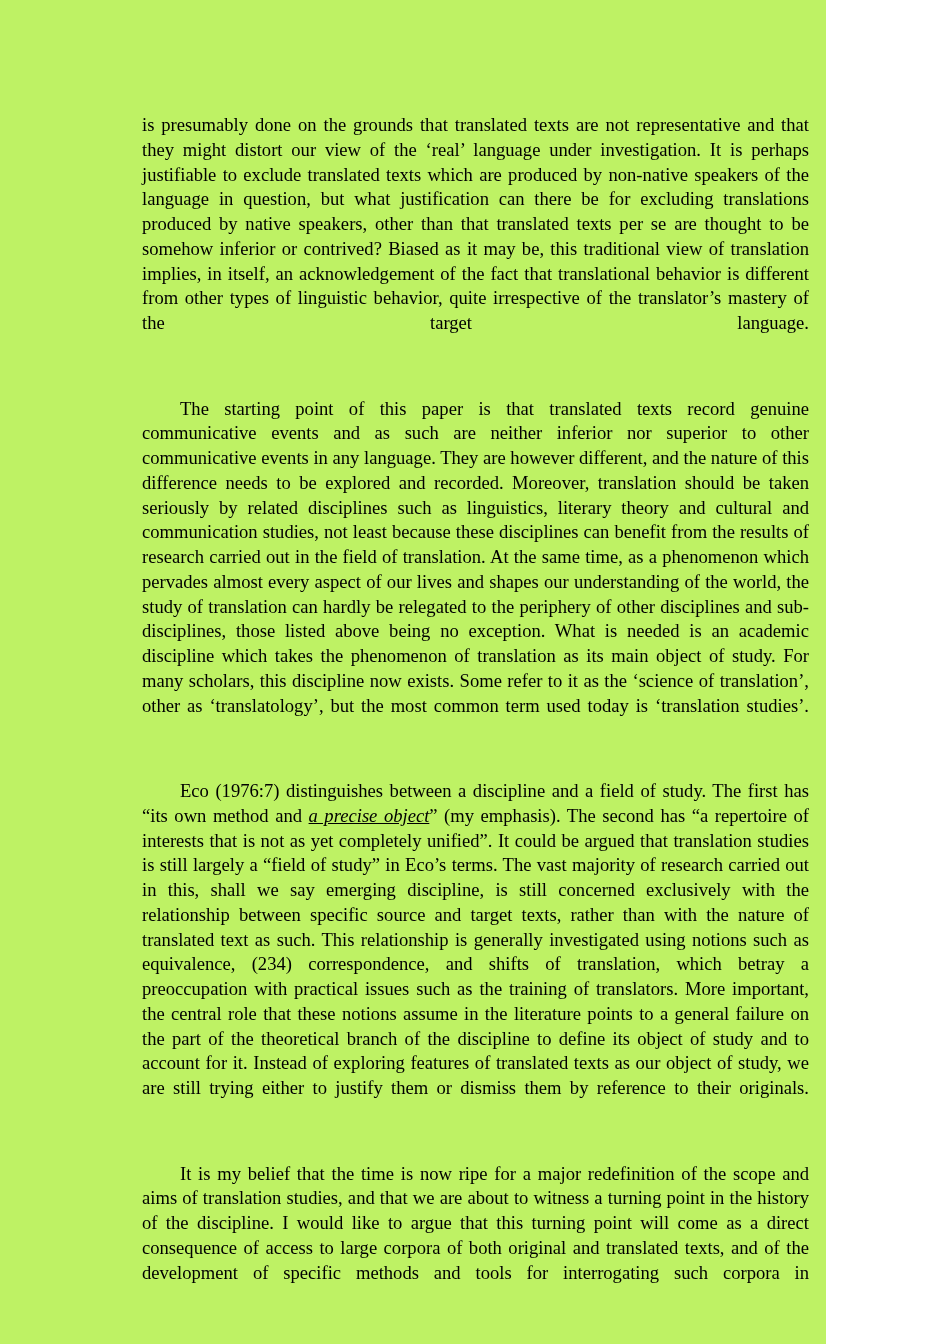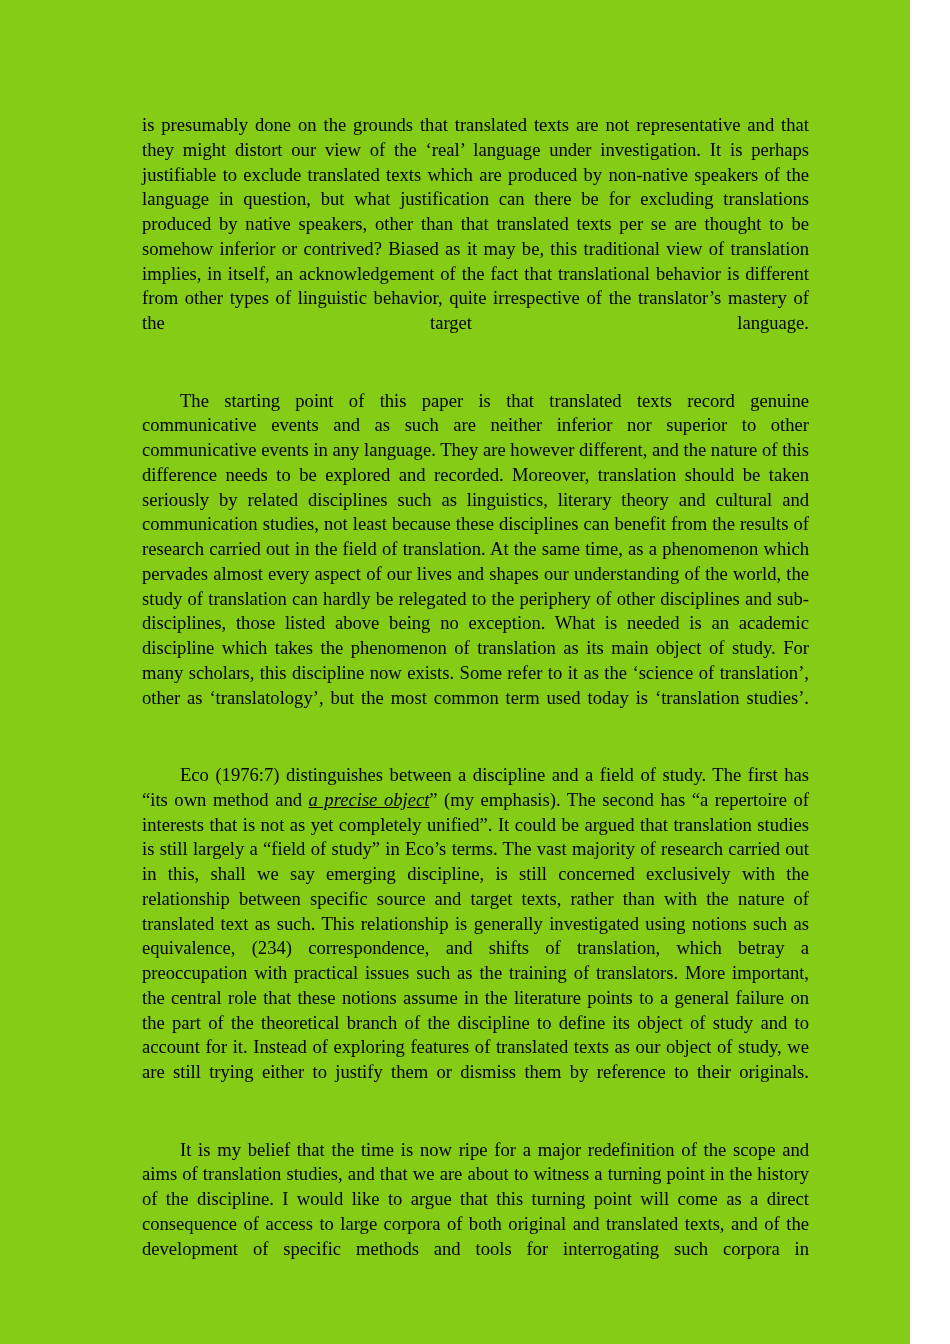--- a/index.html
+++ b/index.html
@@ -7,23 +7,23 @@
     margin: 0;
     padding: 0;
     background: #ffffff;
   }
   body {
     font-family: "Liberation Serif", "DejaVu Serif", serif;
     color: #000000;
   }
   .page {
     position: relative;
-    width: 910px;
+    width: 826px;
     height: 1344px;
-    background: #84cc16;
+    background: #bef264;
     overflow: hidden;
     box-sizing: border-box;
   }
   .text-block {
     position: absolute;
     left: 142px;
     top: 113px;
     width: 667px;
   }
   p.body-para {
@@ -31,21 +31,21 @@
     font-size: 18.6px;
     line-height: 24.75px;
     text-align: justify;
     text-justify: inter-word;
     text-indent: 38px;
     hyphens: none;
     -webkit-hyphens: none;
     word-spacing: 0px;
   }
   p.body-para + p.body-para {
-    margin-top: 28px;
+    margin-top: 36px;
   }
   p.body-para.no-indent {
     text-indent: 0;
   }
   
   p.body-para::after {
     content: "";
     display: inline-block;
     width: 100%;
   }

